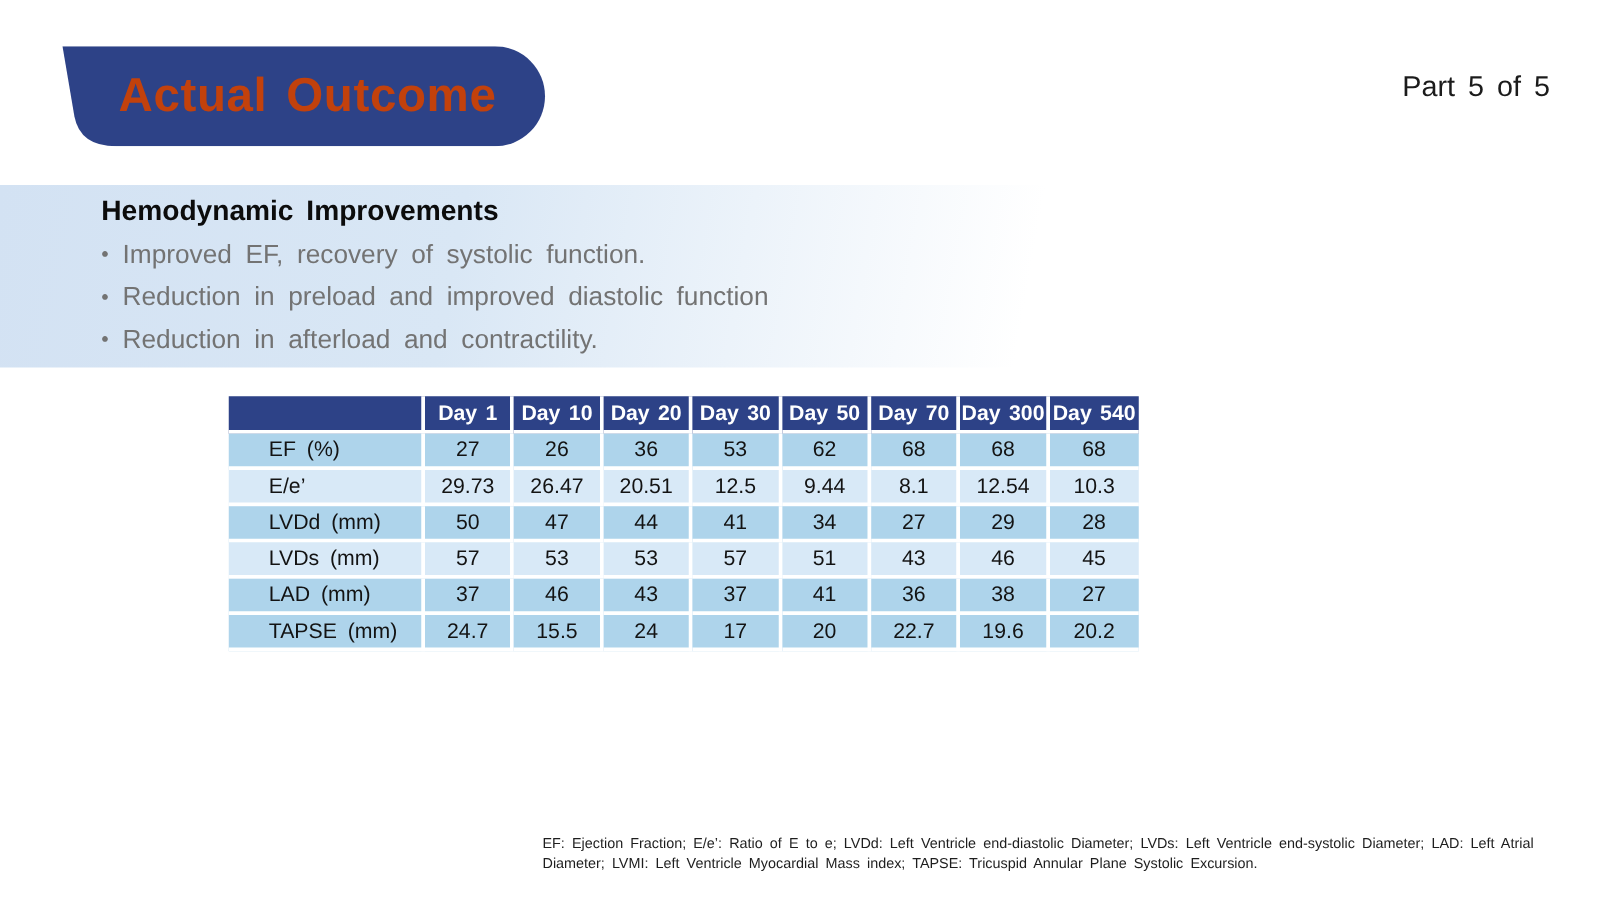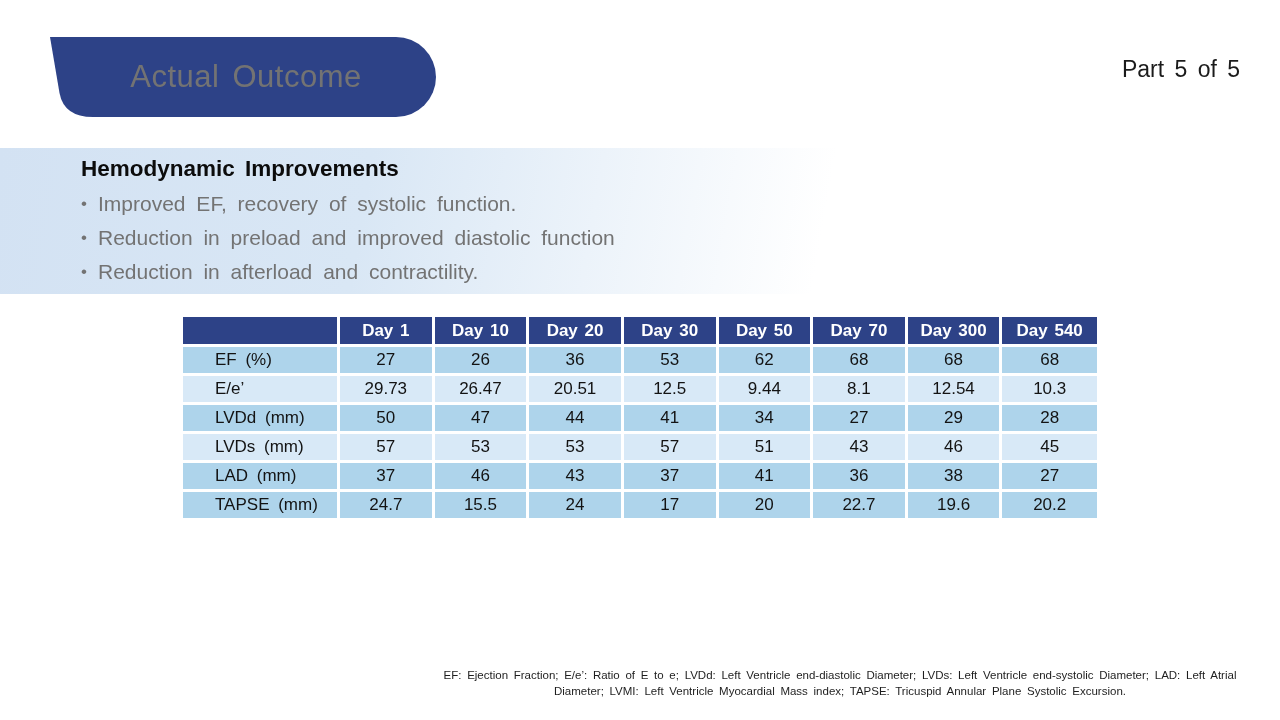--- a/index.html
+++ b/index.html
@@ -15,23 +15,23 @@
   
   .banner {
     position: absolute;
     left: 48px; top: 37px;
     width: 390px; height: 80px;
     display: flex; align-items: center; justify-content: center;
   }
   .banner svg { position: absolute; left: 0; top: 0; width: 100%; height: 100%; }
   .banner .title {
     position: relative;
-    color: #737373;
-    font-size: 31px;
-    font-weight: normal;
+    color: #c2410c;
+    font-size: 38px;
+    font-weight: bold;
     letter-spacing: 0.5px;
     word-spacing: 4px;
     padding-left: 6px;
   }
 
   
   .part {
     position: absolute;
     top: 56px; right: 40px;
     font-size: 23px;
@@ -73,21 +73,21 @@
     position: absolute;
     left: 0; top: 0;
     font-size: 17px;
     line-height: 25px;
   }
 
   
   table.outcomes {
     position: absolute;
     left: 183px; top: 317px;
-    width: 914px;
+    width: 728px;
     border-collapse: separate;
     border-spacing: 0;
     table-layout: fixed;
   }
   table.outcomes th {
     background: #2d4287;
     color: #ffffff;
     font-size: 17px;
     font-weight: bold;
     height: 30px;
@@ -113,21 +113,21 @@
     text-align: left;
     padding-left: 32px;
     word-spacing: 4px;
   }
 
   
   .footnote {
     position: absolute;
     top: 668px; right: 34px;
     width: 812px;
-    text-align: center;
+    text-align: left;
     font-size: 11.5px;
     line-height: 15.5px;
     color: #1e1e1e;
     word-spacing: 2.5px;
   }
 </style>
 </head>
 <body>
 
 <div class="banner">

